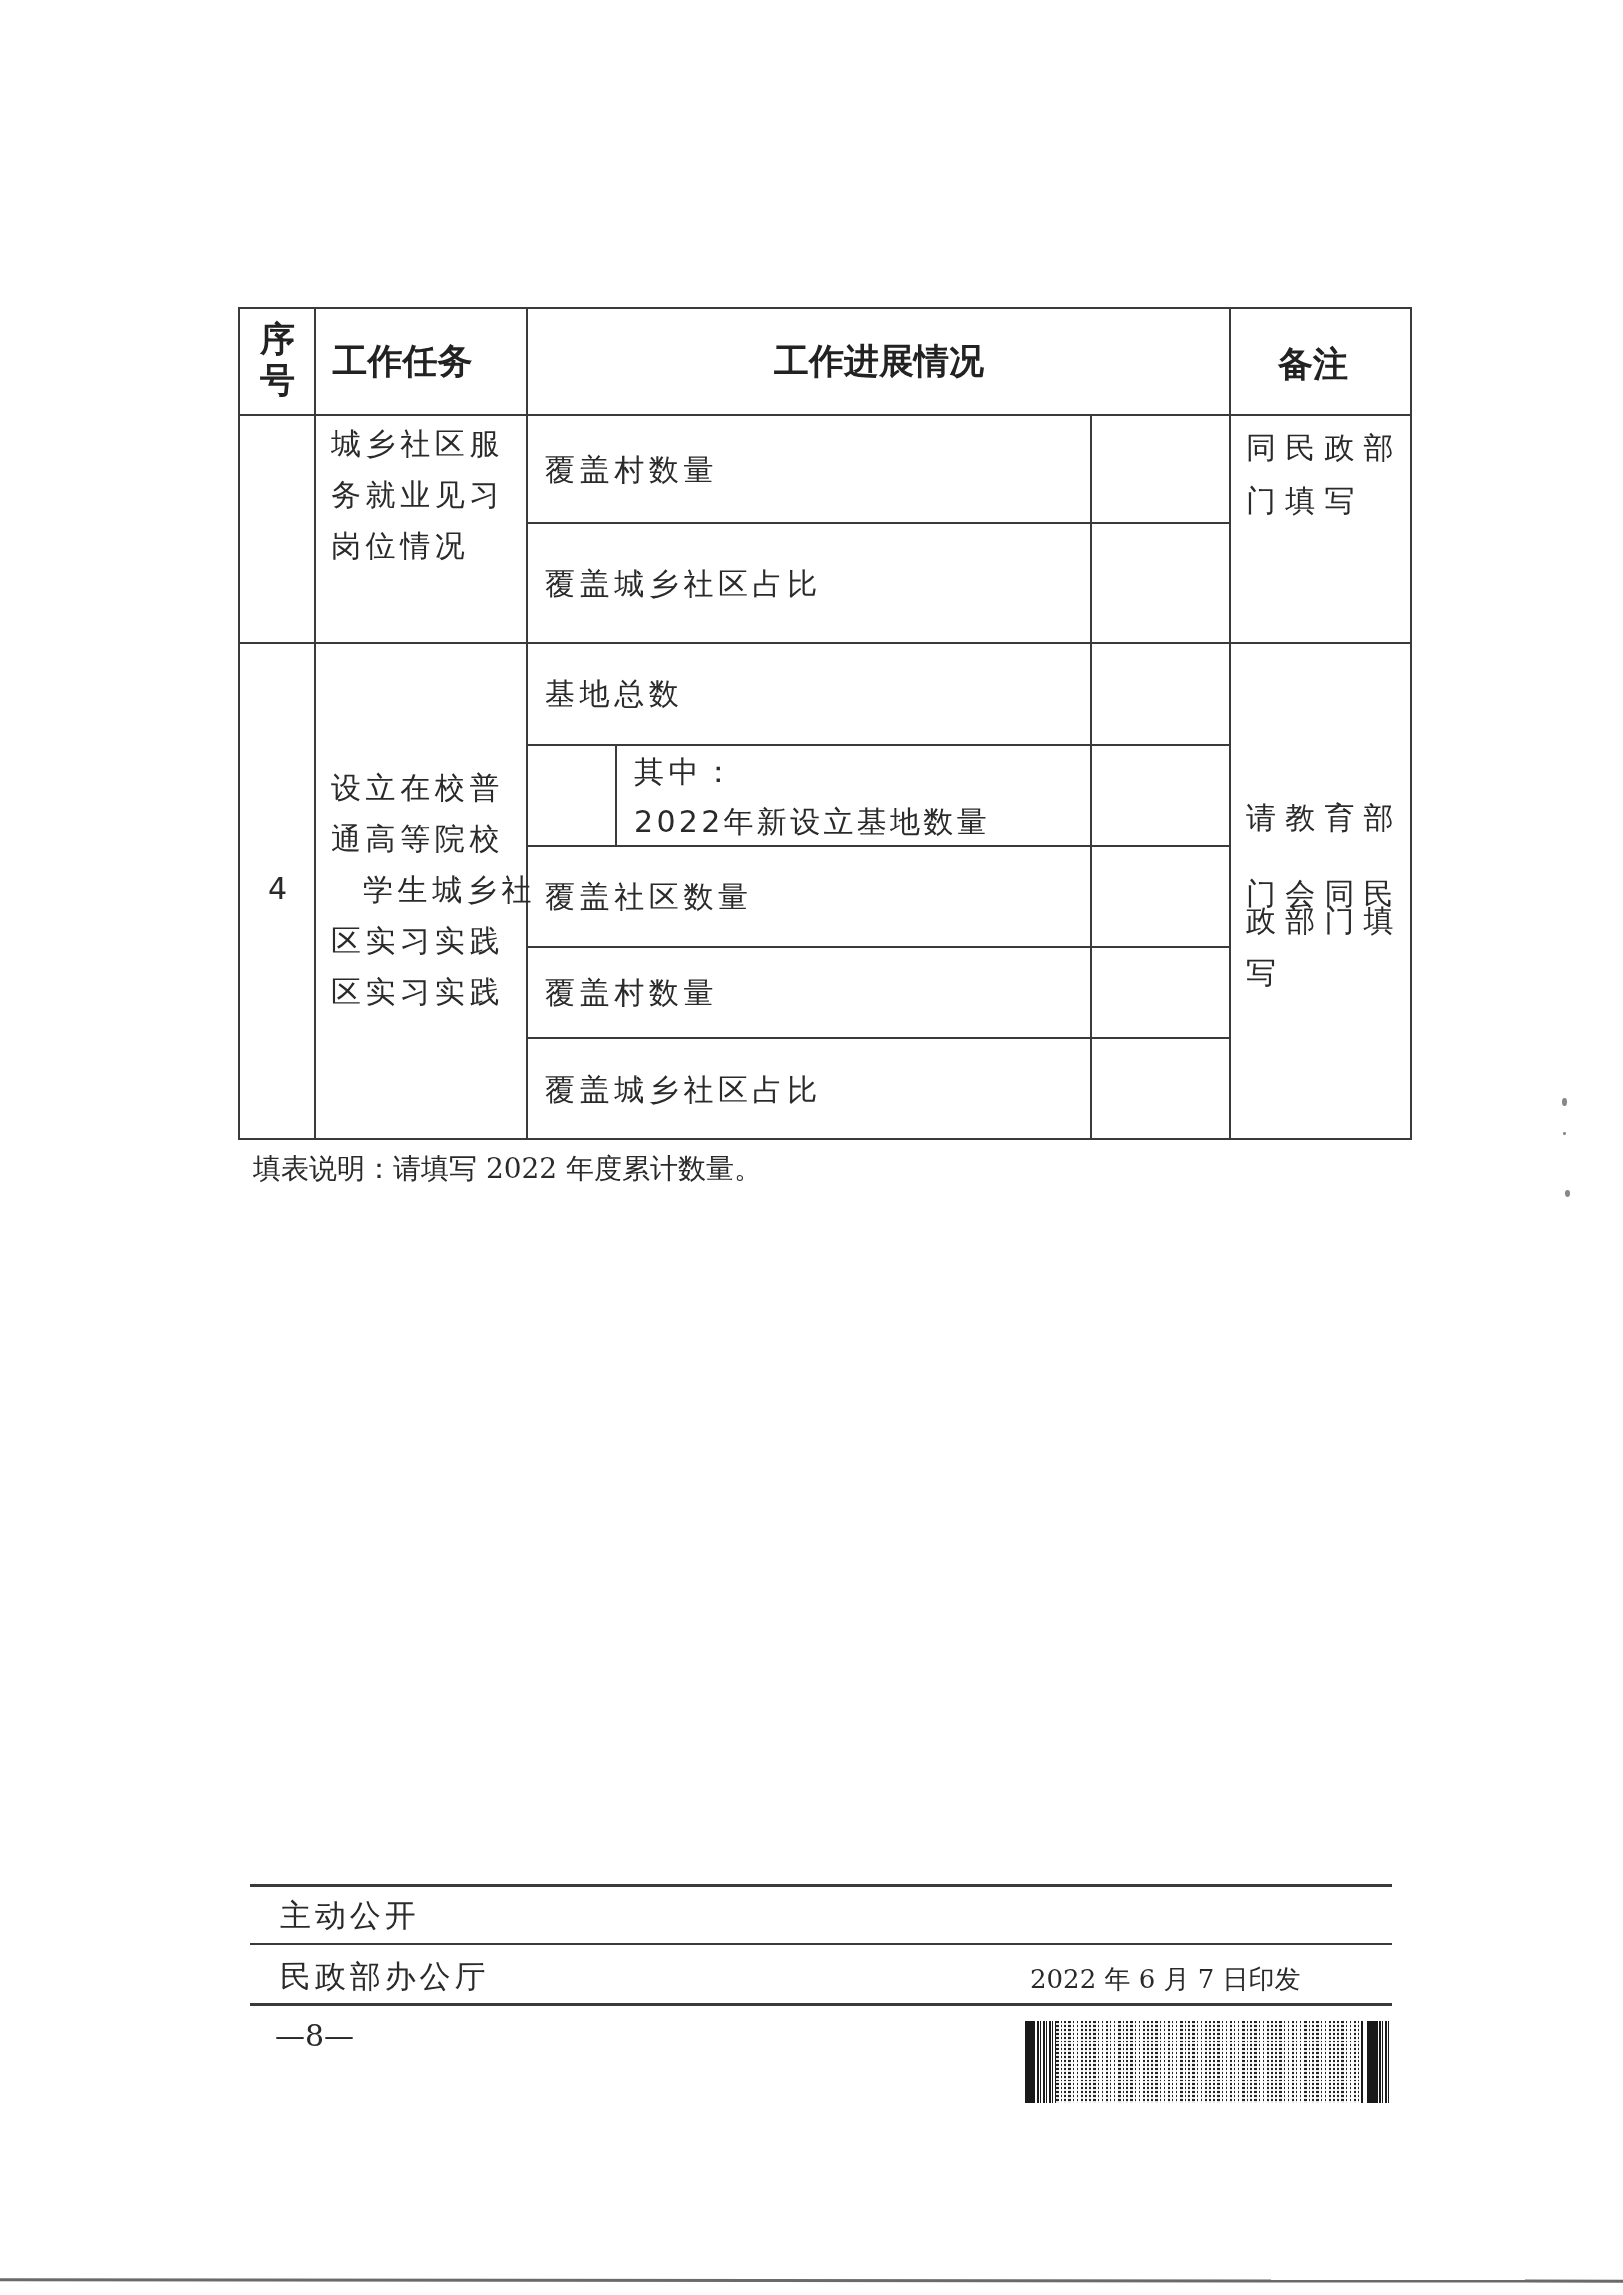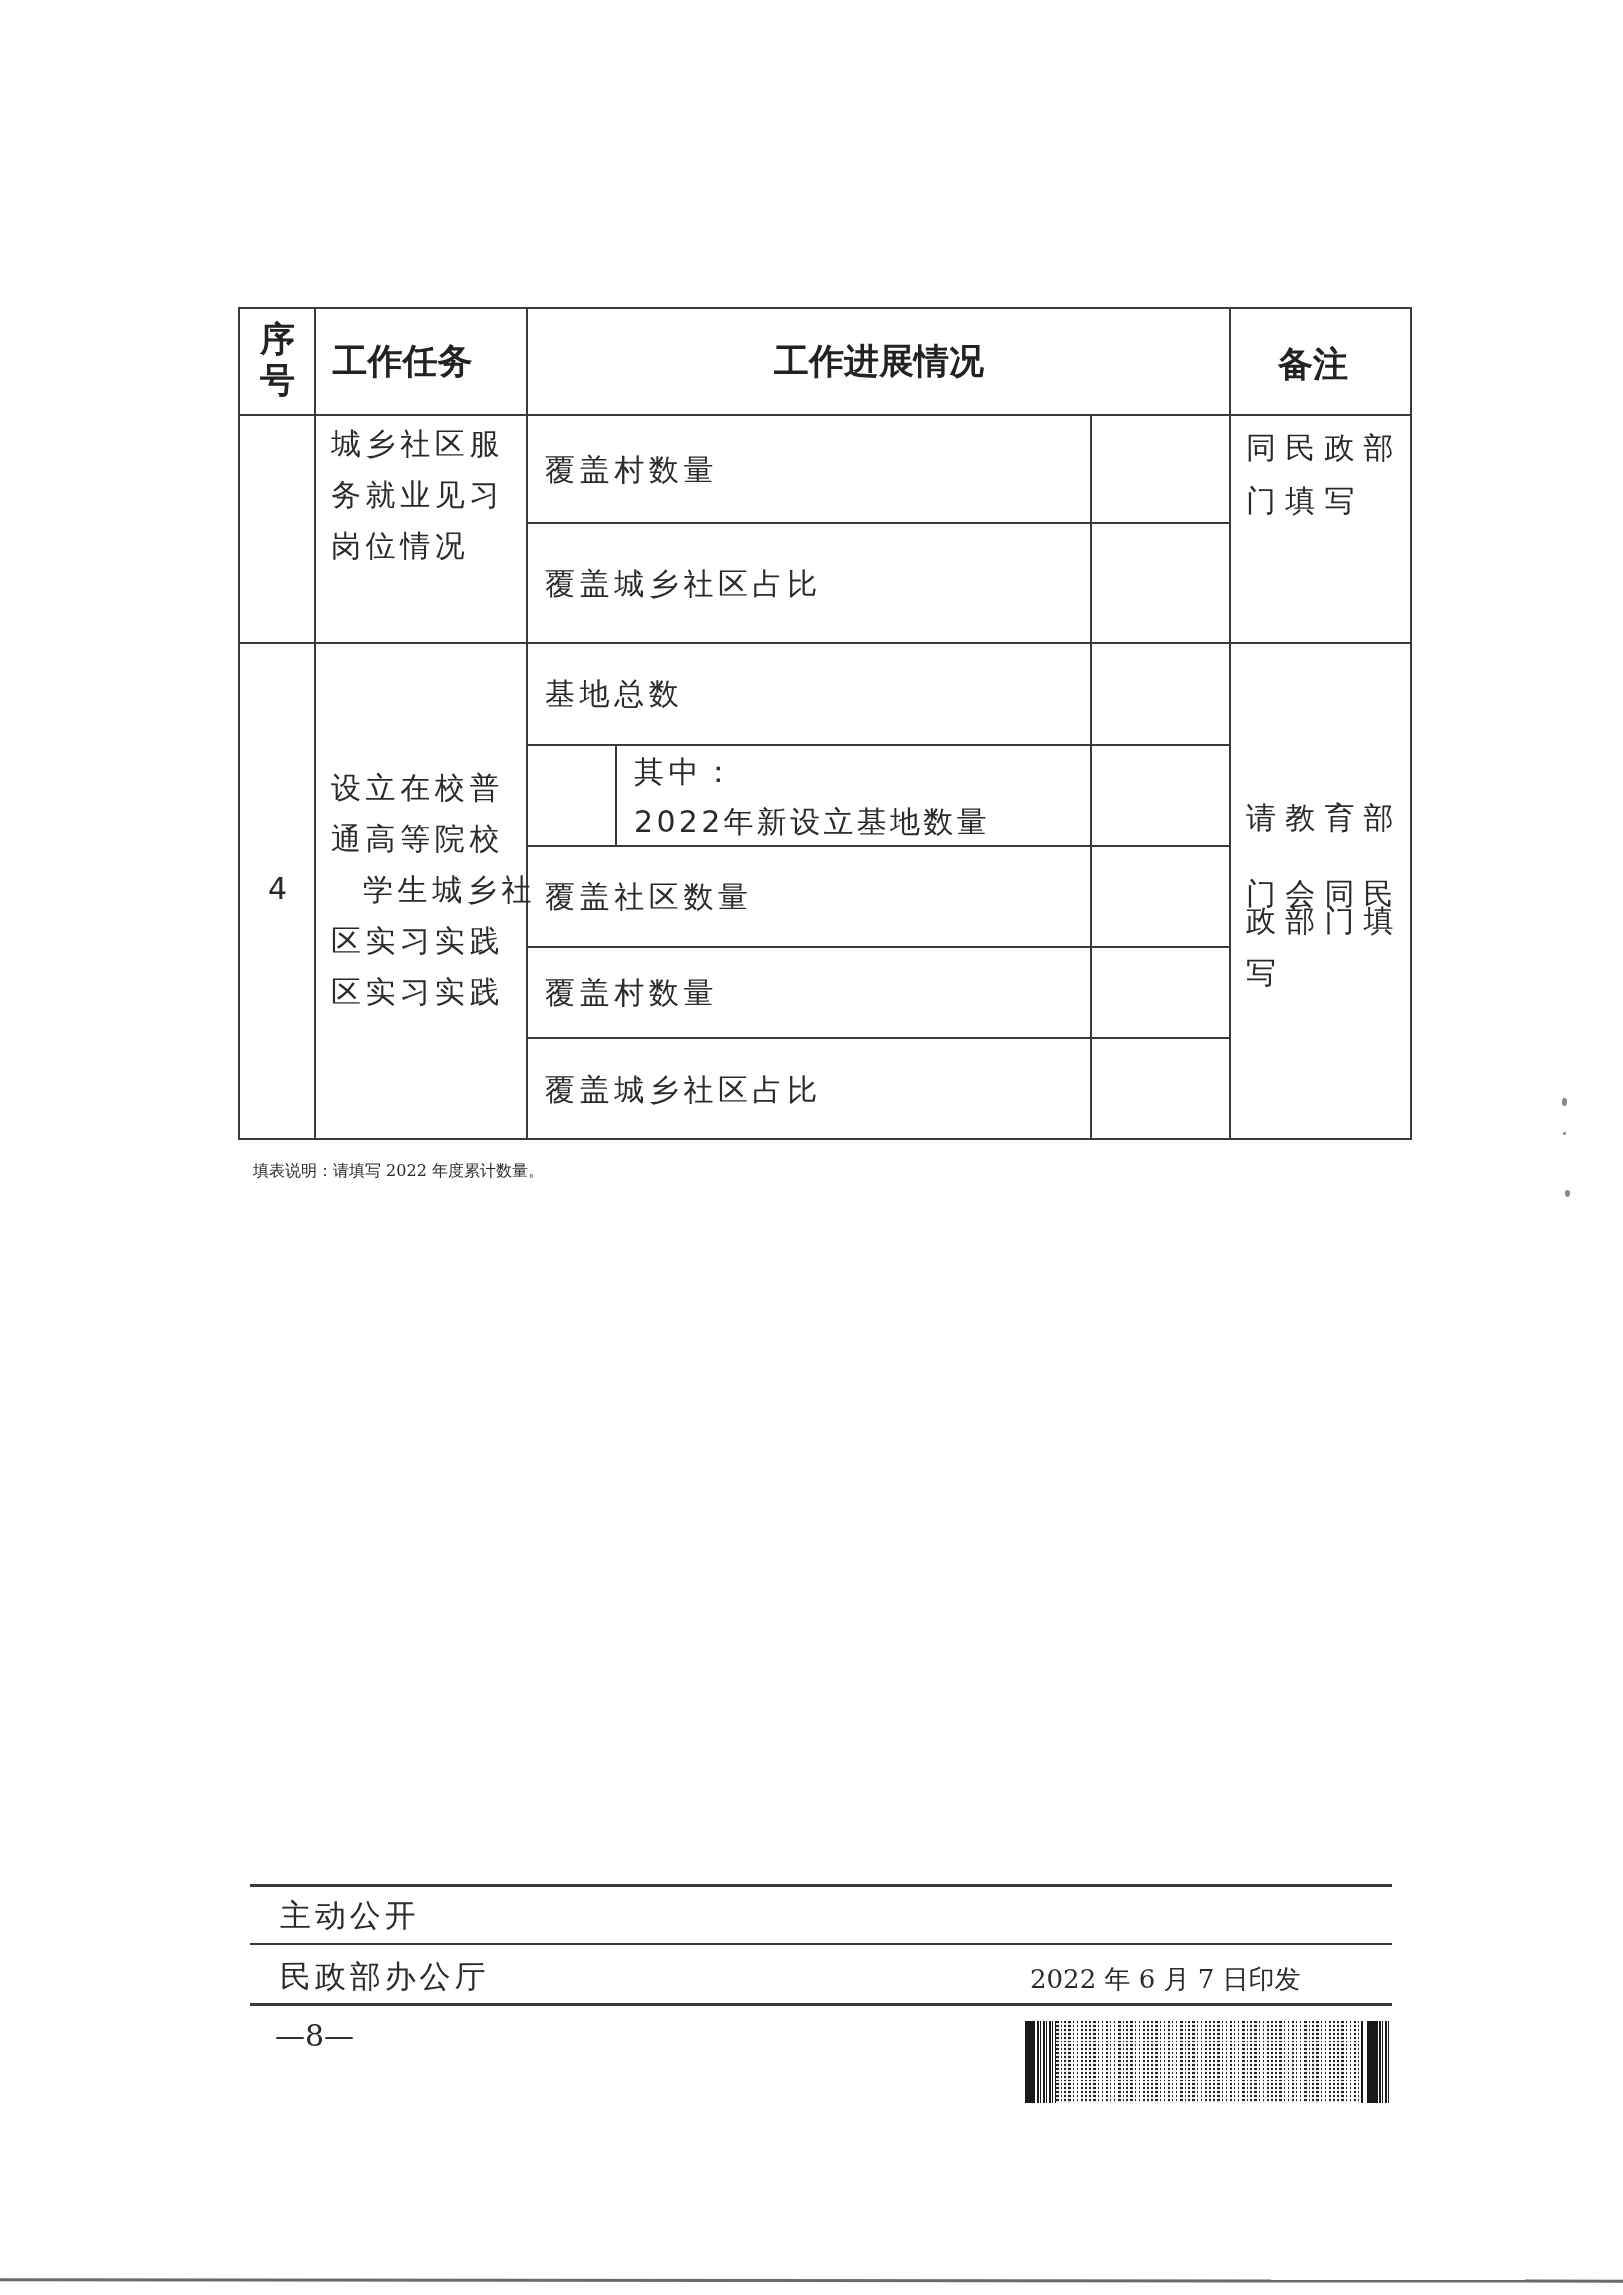--- a/index.html
+++ b/index.html
@@ -8,21 +8,21 @@
   .abs { position: absolute; }
   .hl { position: absolute; height: 2px; background: #3a3a3a; }
   .vl { position: absolute; width: 2px; background: #3a3a3a; }
   .hdr { position: absolute; font-weight: bold; font-size: 35px; color: #222; line-height: 1;
          text-align: center; white-space: nowrap; }
   .cell-text { position: absolute; font-size: 30px; letter-spacing: 4.6px; line-height: 51px;
                color: #2a2a2a; white-space: nowrap; }
   .foot { position: absolute; font-family: "DejaVu Serif", "Liberation Serif", serif;
           font-size: 31px; color: #2a2a2a; line-height: 1; white-space: nowrap; }
   .note { position: absolute; font-family: "DejaVu Serif", "Liberation Serif", serif;
-          font-size: 16px; color: #2a2a2a; line-height: 1; white-space: nowrap; margin-top: 8px; }
+          font-size: 28px; color: #2a2a2a; line-height: 1; white-space: nowrap; }
   .barcode { position: absolute; left: 1025px; top: 2021px; width: 365px; height: 82px;
              background:
                repeating-linear-gradient(90deg, #1a1a1a 0 2px, #fff 2px 3.3px, #1a1a1a 3.3px 3.9px, #fff 3.9px 5.9px),
                #fff; }
   .barcode .inner { position: absolute; left: 31px; right: 31px; top: 0; bottom: 0;
              background:
                repeating-linear-gradient(0deg, rgba(255,255,255,0.9) 0 2px, transparent 2px 3.9px),
                repeating-linear-gradient(90deg, #222 0 2.6px, #fff 2.6px 4.6px, #222 4.6px 5.9px, #fff 5.9px 8.5px, #222 8.5px 9.8px, #fff 9.8px 12.4px);
            }
   .barcode .l-guard { position: absolute; left: 0; top: 0; width: 9.2px; height: 100%; background: #1a1a1a; }

